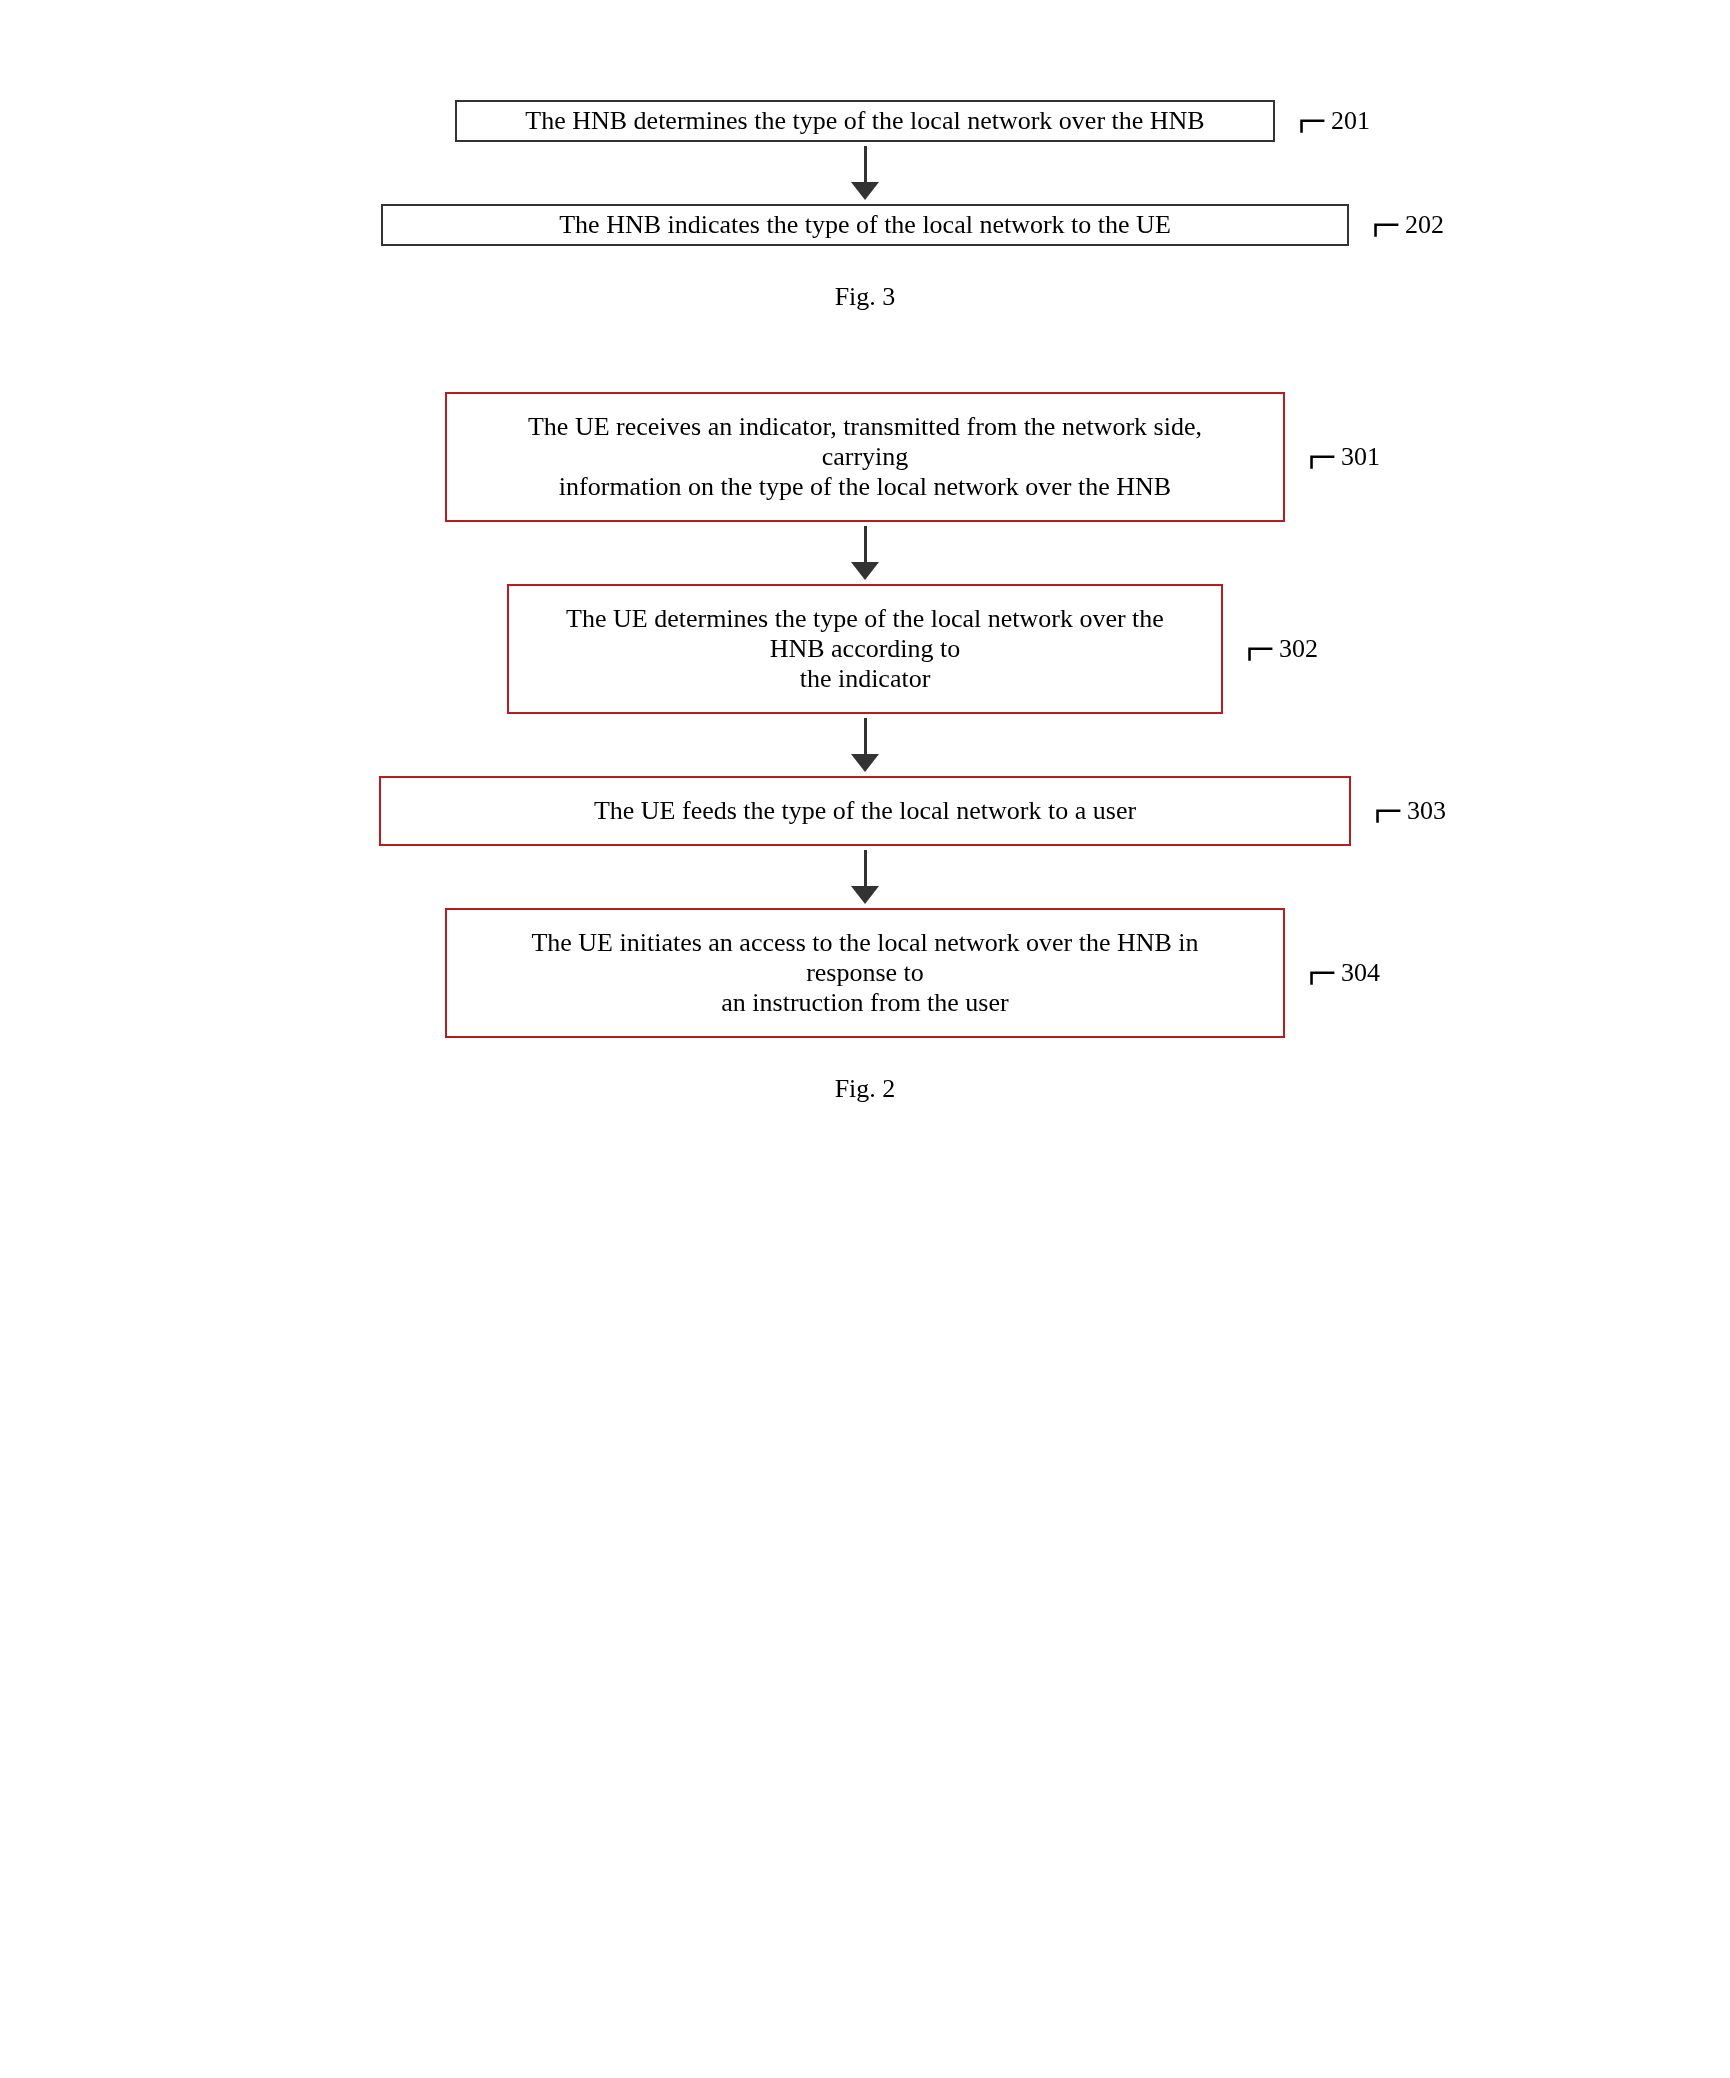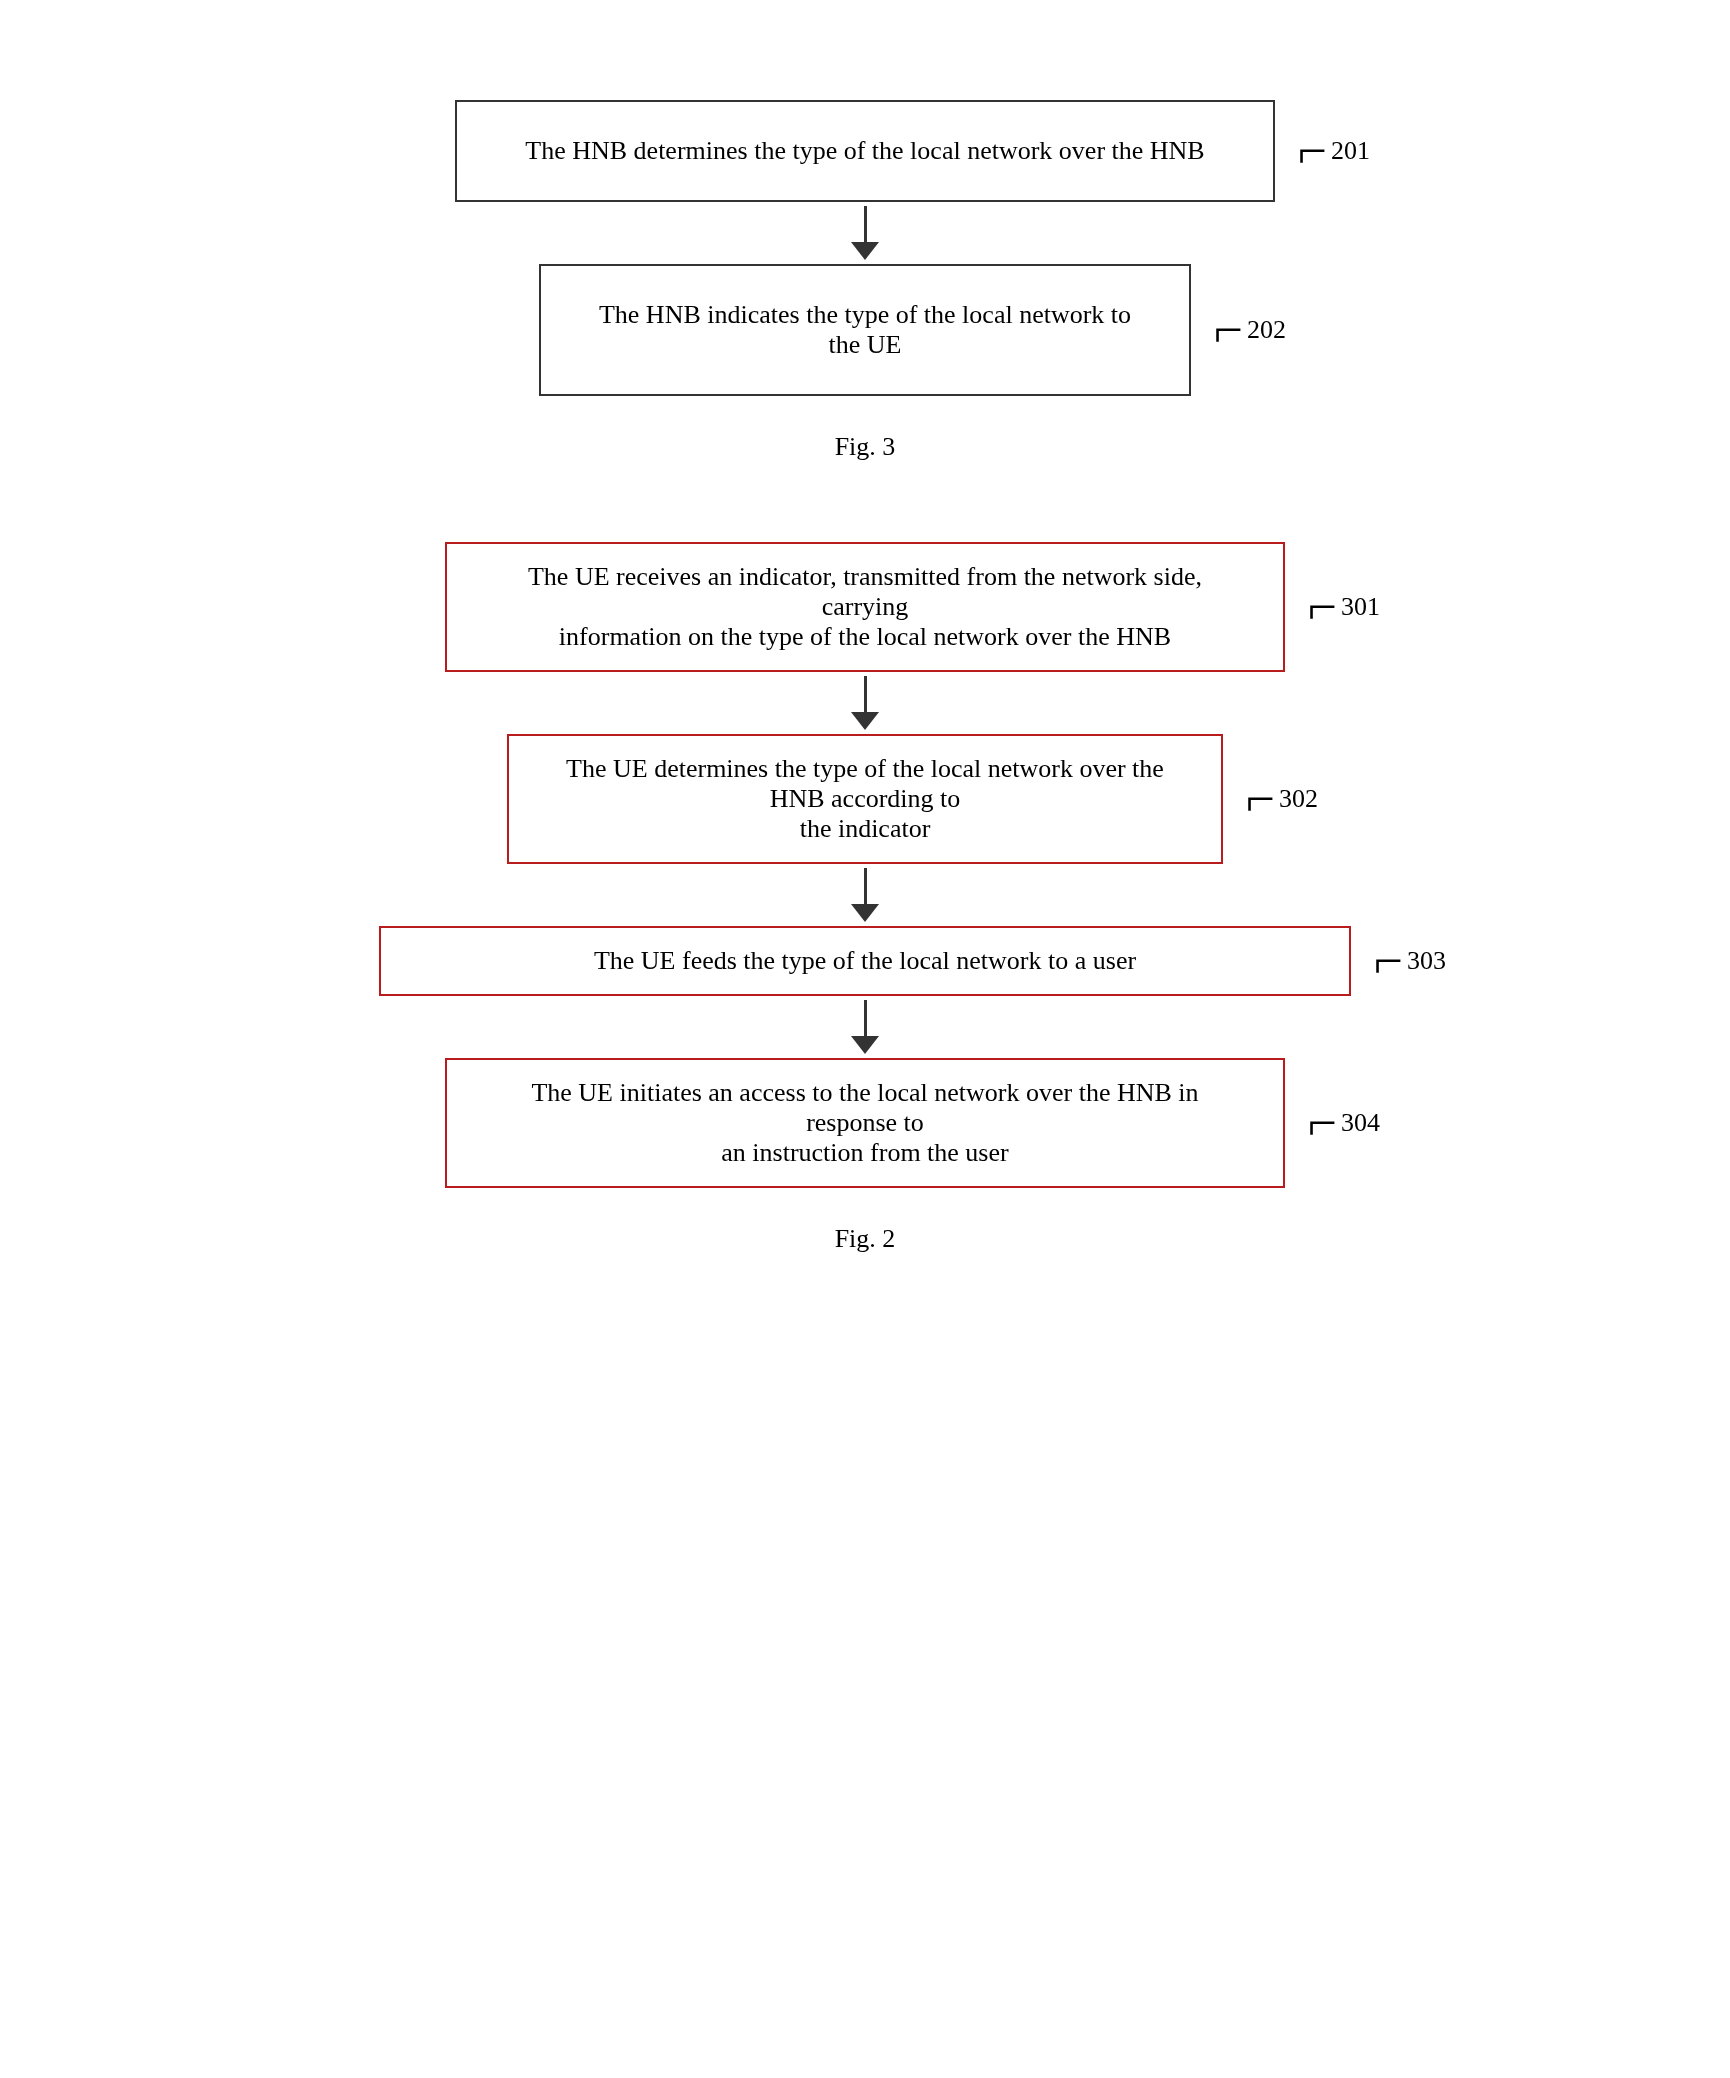--- a/index.html
+++ b/index.html
@@ -24,33 +24,33 @@
     .fig3-section {
       display: flex;
       flex-direction: column;
       align-items: center;
       margin-top: 40px;
       margin-bottom: 60px;
     }
 
     .flowchart-box {
       border: 2px solid #333;
-      padding: 34px 40px;
+      padding: 4px 40px;
       text-align: center;
       font-size: 26px;
       background: #fff;
       position: relative;
     }
 
     .fig3-box1 {
       width: 820px;
     }
 
     .fig3-box2 {
-      width: 652px;
+      width: 968px;
     }
 
     .arrow-down {
       width: 0;
       height: 0;
       border-left: 14px solid transparent;
       border-right: 14px solid transparent;
       border-top: 18px solid #333;
       margin: 0 auto;
       position: relative;

